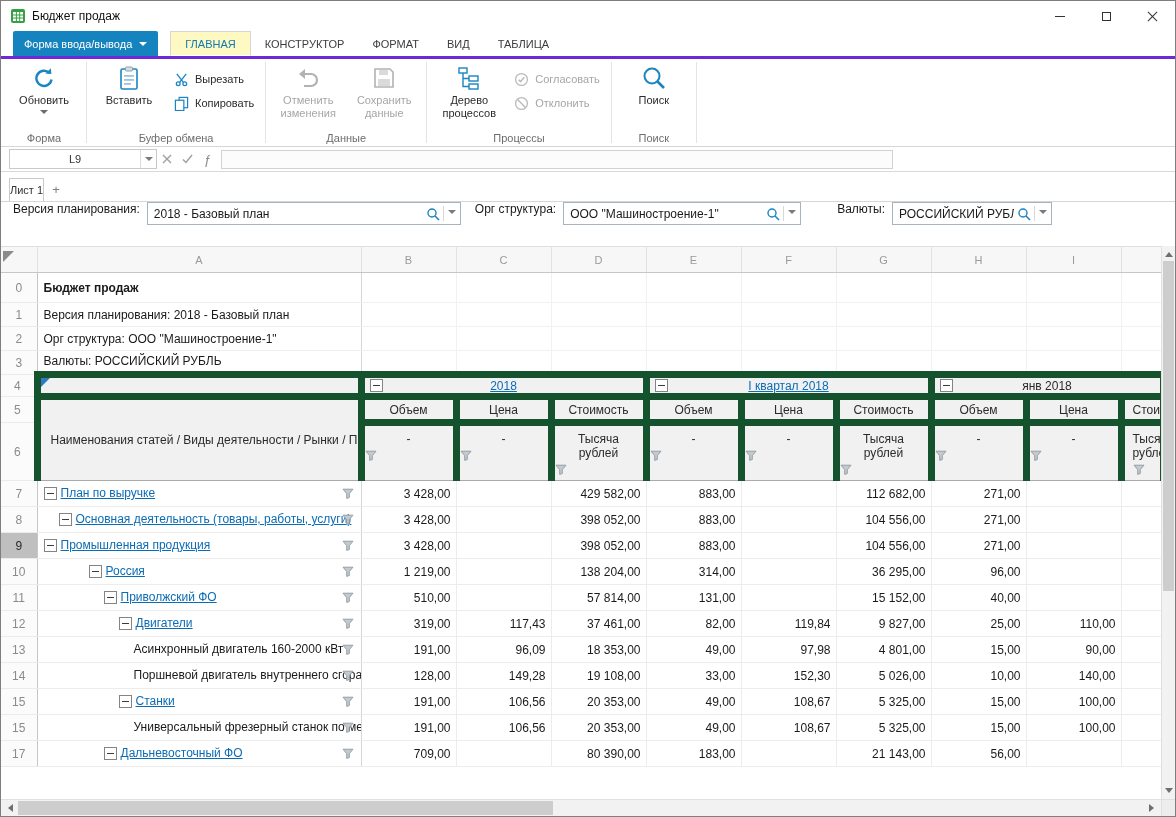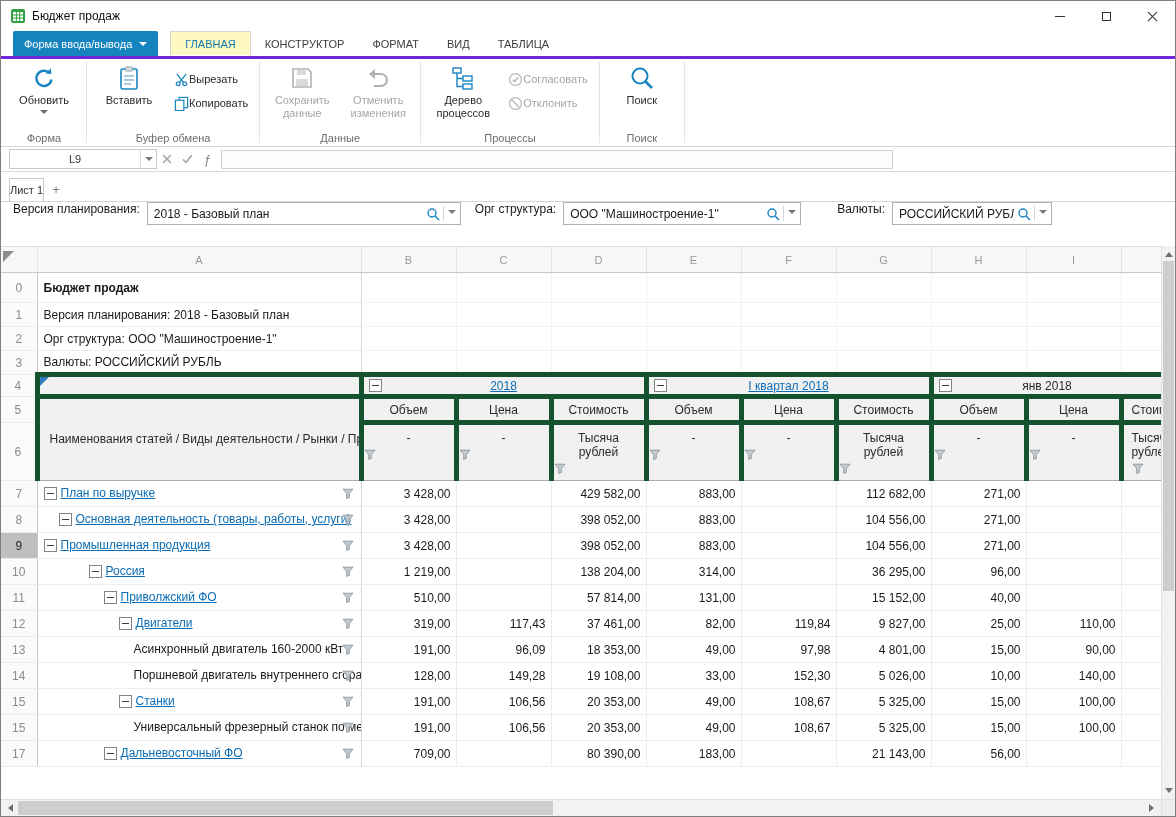--- a/index.html
+++ b/index.html
@@ -27,21 +27,21 @@
 .rtab.active{background:#fef9c3;border:1px solid #d6d6d6;border-bottom:1px solid #fff;margin-bottom:-1px;color:#1179b0}
 
 
 .ribbon{flex:0 0 88px;display:flex;align-items:stretch;border-bottom:1px solid #d6d6d6;background:#fff;padding-left:2px}
 .rgroup{display:flex;flex-direction:column;padding:0 4px}
 .rbuttons{flex:1;display:flex;align-items:flex-start;gap:2px;padding-top:3px}
 .glabel{height:17px;display:flex;align-items:center;justify-content:center;font-size:11px;color:#6d6d6d}
 .vsep{width:1px;background:#e4e4e4;margin:3px 1px}
 .bigbtn{width:74px;min-height:64px;display:flex;flex-direction:column;align-items:center;gap:3px;padding-top:3px;font-size:11px;line-height:13px;text-align:center;color:#2b2b2b;cursor:default}
 .smallcol{display:flex;flex-direction:column;gap:4px;padding-top:7px}
-.smallbtn{display:flex;align-items:center;height:20px;padding:0 6px;font-size:11px;color:#2b2b2b}
+.smallbtn{display:flex;align-items:center;gap:6px;height:20px;padding:0 6px;font-size:11px;color:#2b2b2b}
 .disabled{color:#a6a6a6}
 .blabel{white-space:normal}
 
 
 .formulabar{flex:0 0 25px;display:flex;align-items:center;border-bottom:1px solid #d9d9d9;background:#fff;padding-left:8px}
 .cellref{width:148px;height:20px;border:1px solid #c9c9c9;display:flex;align-items:center;background:#fff}
 .cellref .refval{flex:1;text-align:center;font-size:11px;color:#333}
 .refcaret{width:16px;height:100%;border-left:1px solid #dcdcdc;display:flex;align-items:center;justify-content:center;color:#7a7a7a}
 .fbtn{width:20px;display:flex;align-items:center;justify-content:center;color:#9a9a9a}
 .fxglyph{font-size:13px;color:#8a8a8a;font-style:italic;width:20px;text-align:center}
@@ -69,21 +69,21 @@
 table.grid{border-collapse:collapse;table-layout:fixed;width:1162px}
 .grid td{overflow:hidden;white-space:nowrap;font-size:12px}
 .lrow td{background:#f7f7f7;border-top:1px solid #dedede;border-bottom:1px solid #c6c6c6;border-right:1px solid #e3e3e3;color:#9a9a9a;font-size:11px;text-align:center;height:26px}
 .corner{position:relative}
 .ctri{position:absolute;left:2px;top:4px;width:0;height:0;border-top:11px solid #8b8b8b;border-right:11px solid transparent}
 .rownum{background:#fbfbfb;border-right:1px solid #c6c6c6;border-bottom:1px solid #ebebeb;color:#8b8b8b;font-size:11px;text-align:center;vertical-align:middle}
 .rownum.sel{background:#bfbfbf;color:#2b2b2b}
 .ecell{border-right:1px solid #f1f1f1;border-bottom:1px solid #f1f1f1}
 .acell{border-right:1px solid #d6d6d6;border-bottom:1px solid #eeeeee;padding-left:6px;vertical-align:middle}
 .tcell{font-size:19px;font-weight:bold}
-.hcell{background:#f1f1f1;border:5px solid #14532d;color:#2b2b2b}
+.hcell{background:#f1f1f1;border:7px solid #14532d;color:#2b2b2b}
 .a4cell{position:relative}
 .amark{position:absolute;left:0;top:0;width:0;height:0;border-top:9px solid #2e7bbf;border-right:9px solid transparent}
 .pgroup{position:relative;text-align:center;vertical-align:middle}
 .pgroup .cbox{position:absolute;left:5px;top:50%;margin-top:-7px}
 .glink{color:#0b6cb5;text-decoration:underline}
 .gplain{color:#2b2b2b}
 .namehdr{text-align:center;vertical-align:middle;white-space:normal;line-height:15px;padding:0 10px}
 .meas{text-align:center;vertical-align:middle}
 .unit{text-align:center;vertical-align:top}
 .uval{margin:6px auto 0;max-width:58px;white-space:normal;line-height:14px}
@@ -223,35 +223,35 @@
       </div>
       <div class="glabel">Буфер обмена</div>
     </div>
     <div class="vsep"></div>
 
     <div class="rgroup">
       <div class="rbuttons">
         <div class="bigbtn disabled">
           <span>
               <svg width="26" height="26" viewBox="0 0 26 26">
+                <path d="M7 9h9a6 6 0 0 1 0 12h-7" fill="none" stroke="#b2b2b2" stroke-width="2.2"></path>
+                <path d="M10 4 4 9l6 5z" fill="#b2b2b2"></path>
+              </svg>
+            </span>
+          <span class="blabel">Отменить изменения</span>
+        </div>
+        <div class="bigbtn disabled">
+          <span>
+              <svg width="26" height="26" viewBox="0 0 26 26">
                 <path d="M4 4h15l3 3v15H4z" fill="#fff" stroke="#b2b2b2" stroke-width="1.6"></path>
                 <rect x="8" y="5" width="9" height="5" fill="#dadada"></rect>
                 <rect x="7" y="14" width="12" height="7" fill="#dadada"></rect>
               </svg>
             </span>
           <span class="blabel">Сохранить данные</span>
-        </div>
-        <div class="bigbtn disabled">
-          <span>
-              <svg width="26" height="26" viewBox="0 0 26 26">
-                <path d="M7 9h9a6 6 0 0 1 0 12h-7" fill="none" stroke="#b2b2b2" stroke-width="2.2"></path>
-                <path d="M10 4 4 9l6 5z" fill="#b2b2b2"></path>
-              </svg>
-            </span>
-          <span class="blabel">Отменить изменения</span>
         </div>
       </div>
       <div class="glabel">Данные</div>
     </div>
     <div class="vsep"></div>
 
     <div class="rgroup">
       <div class="rbuttons">
         <div class="bigbtn">
           <span>

